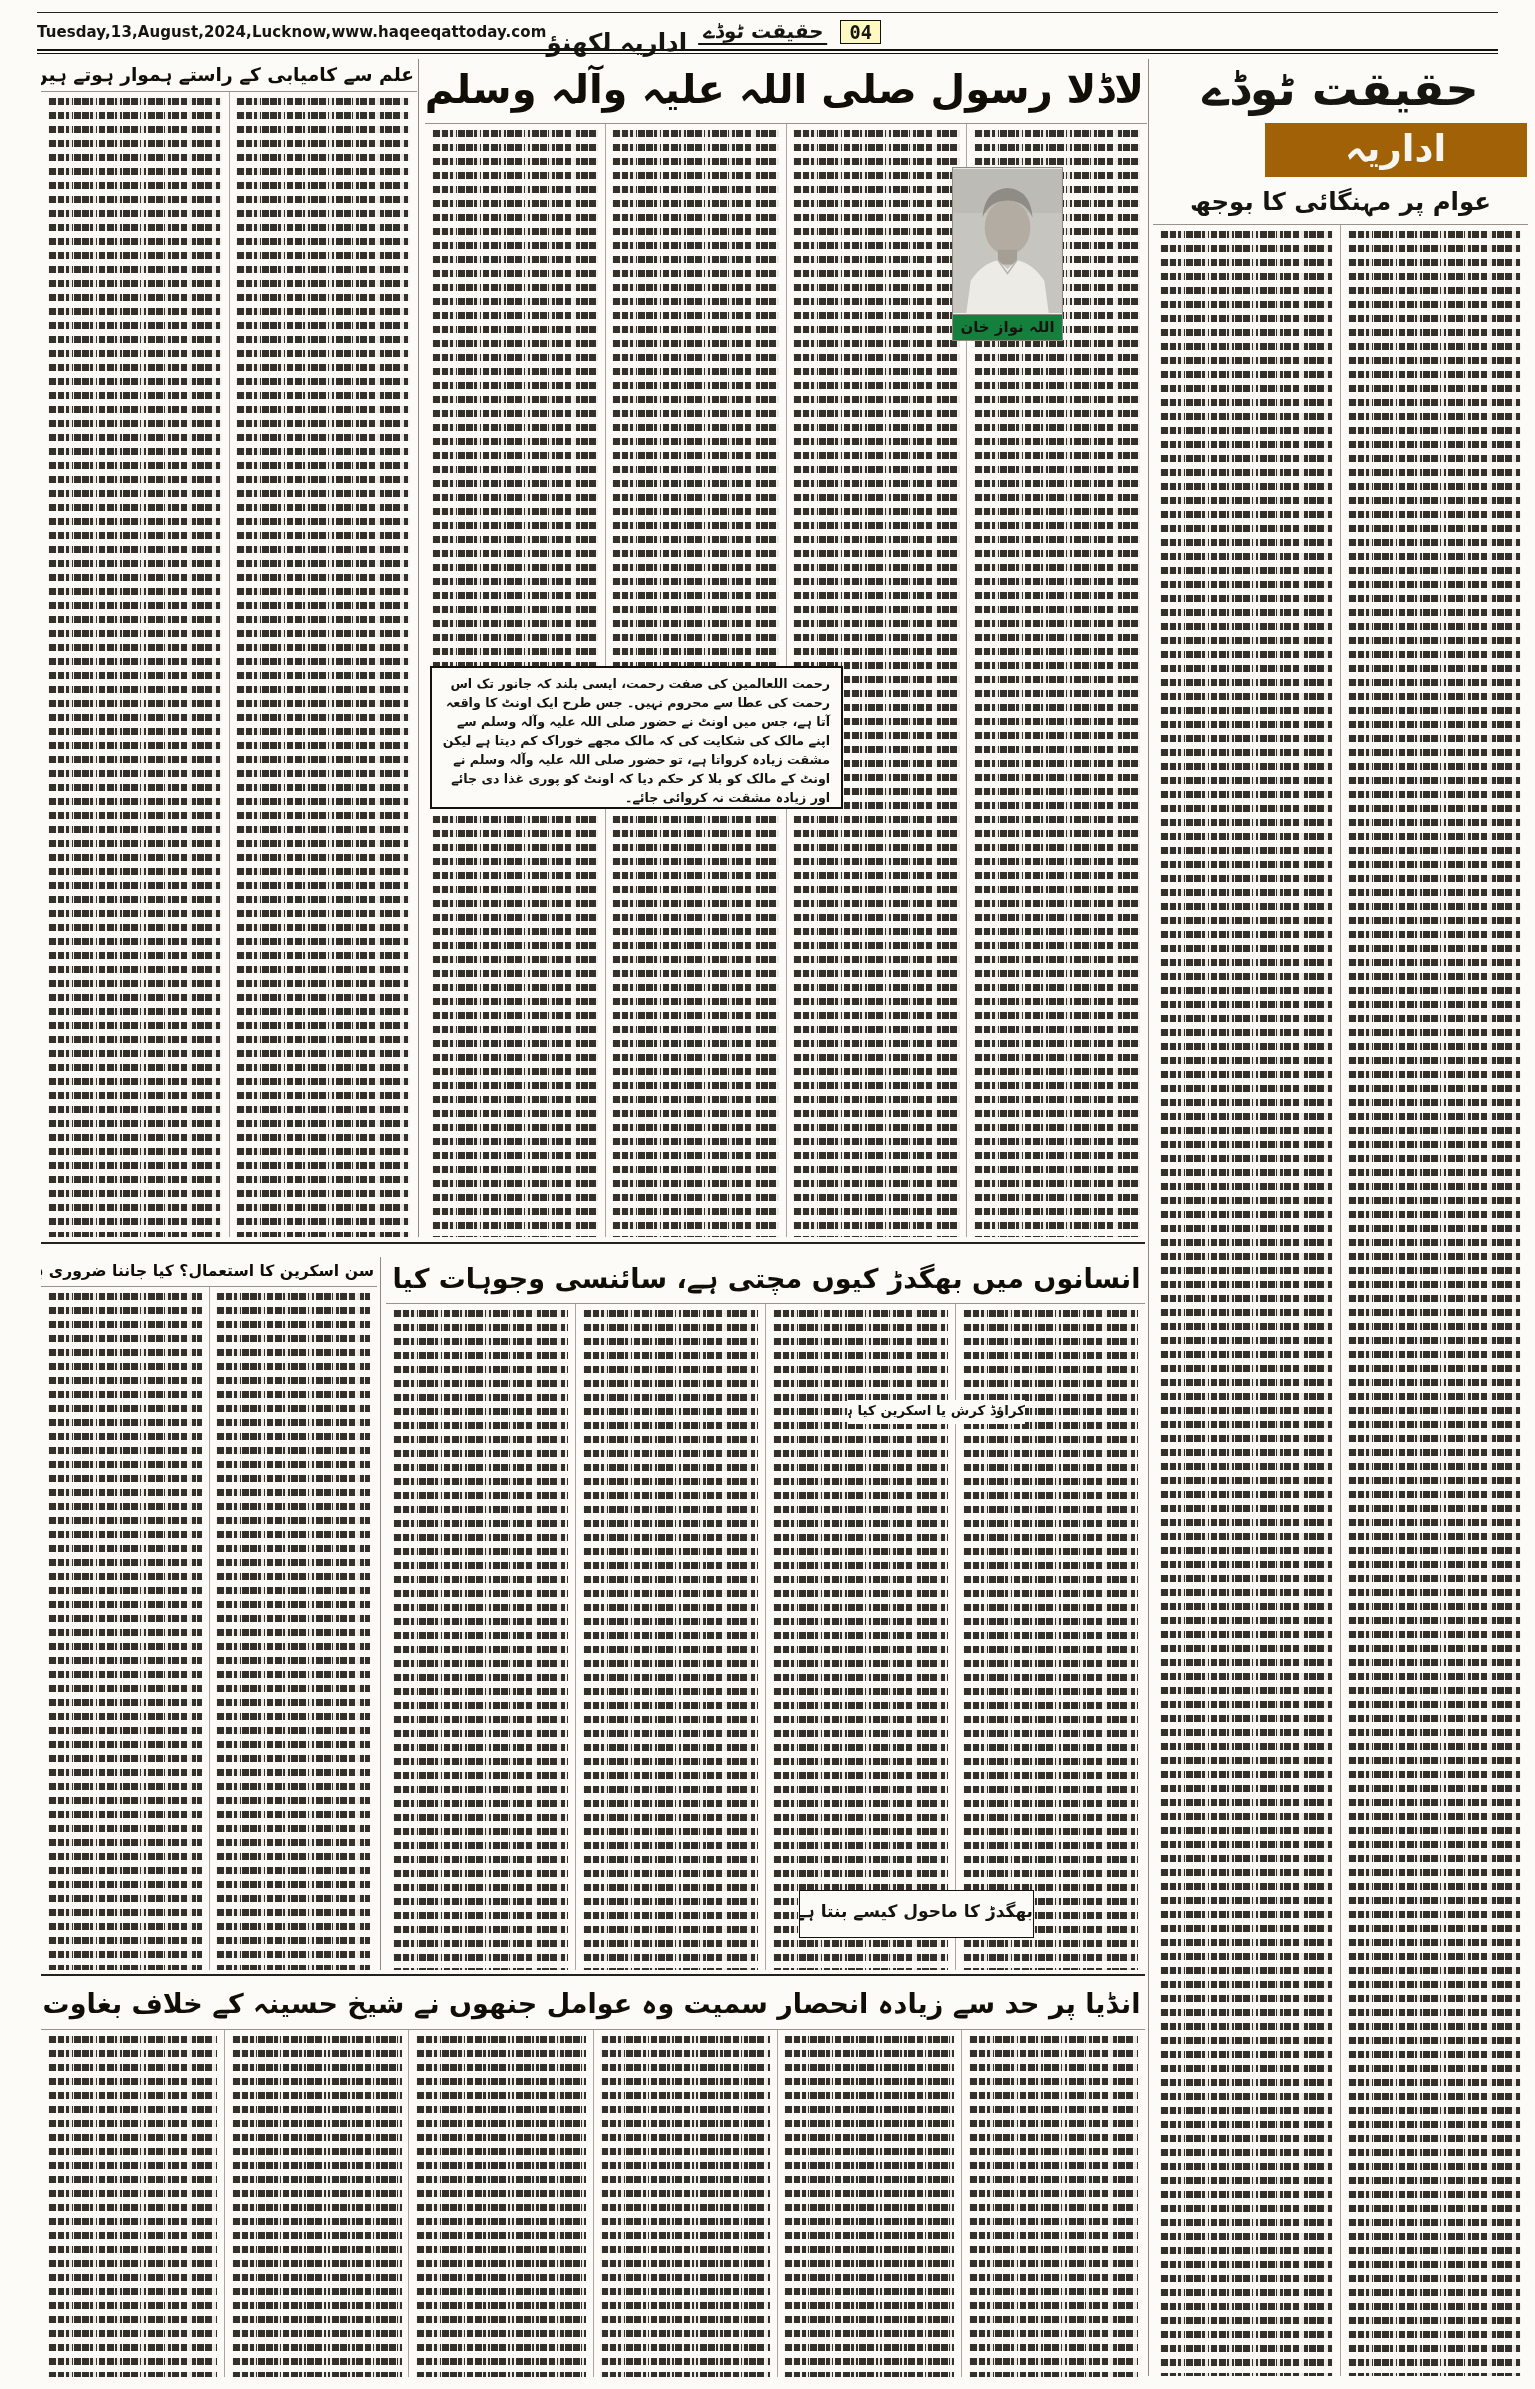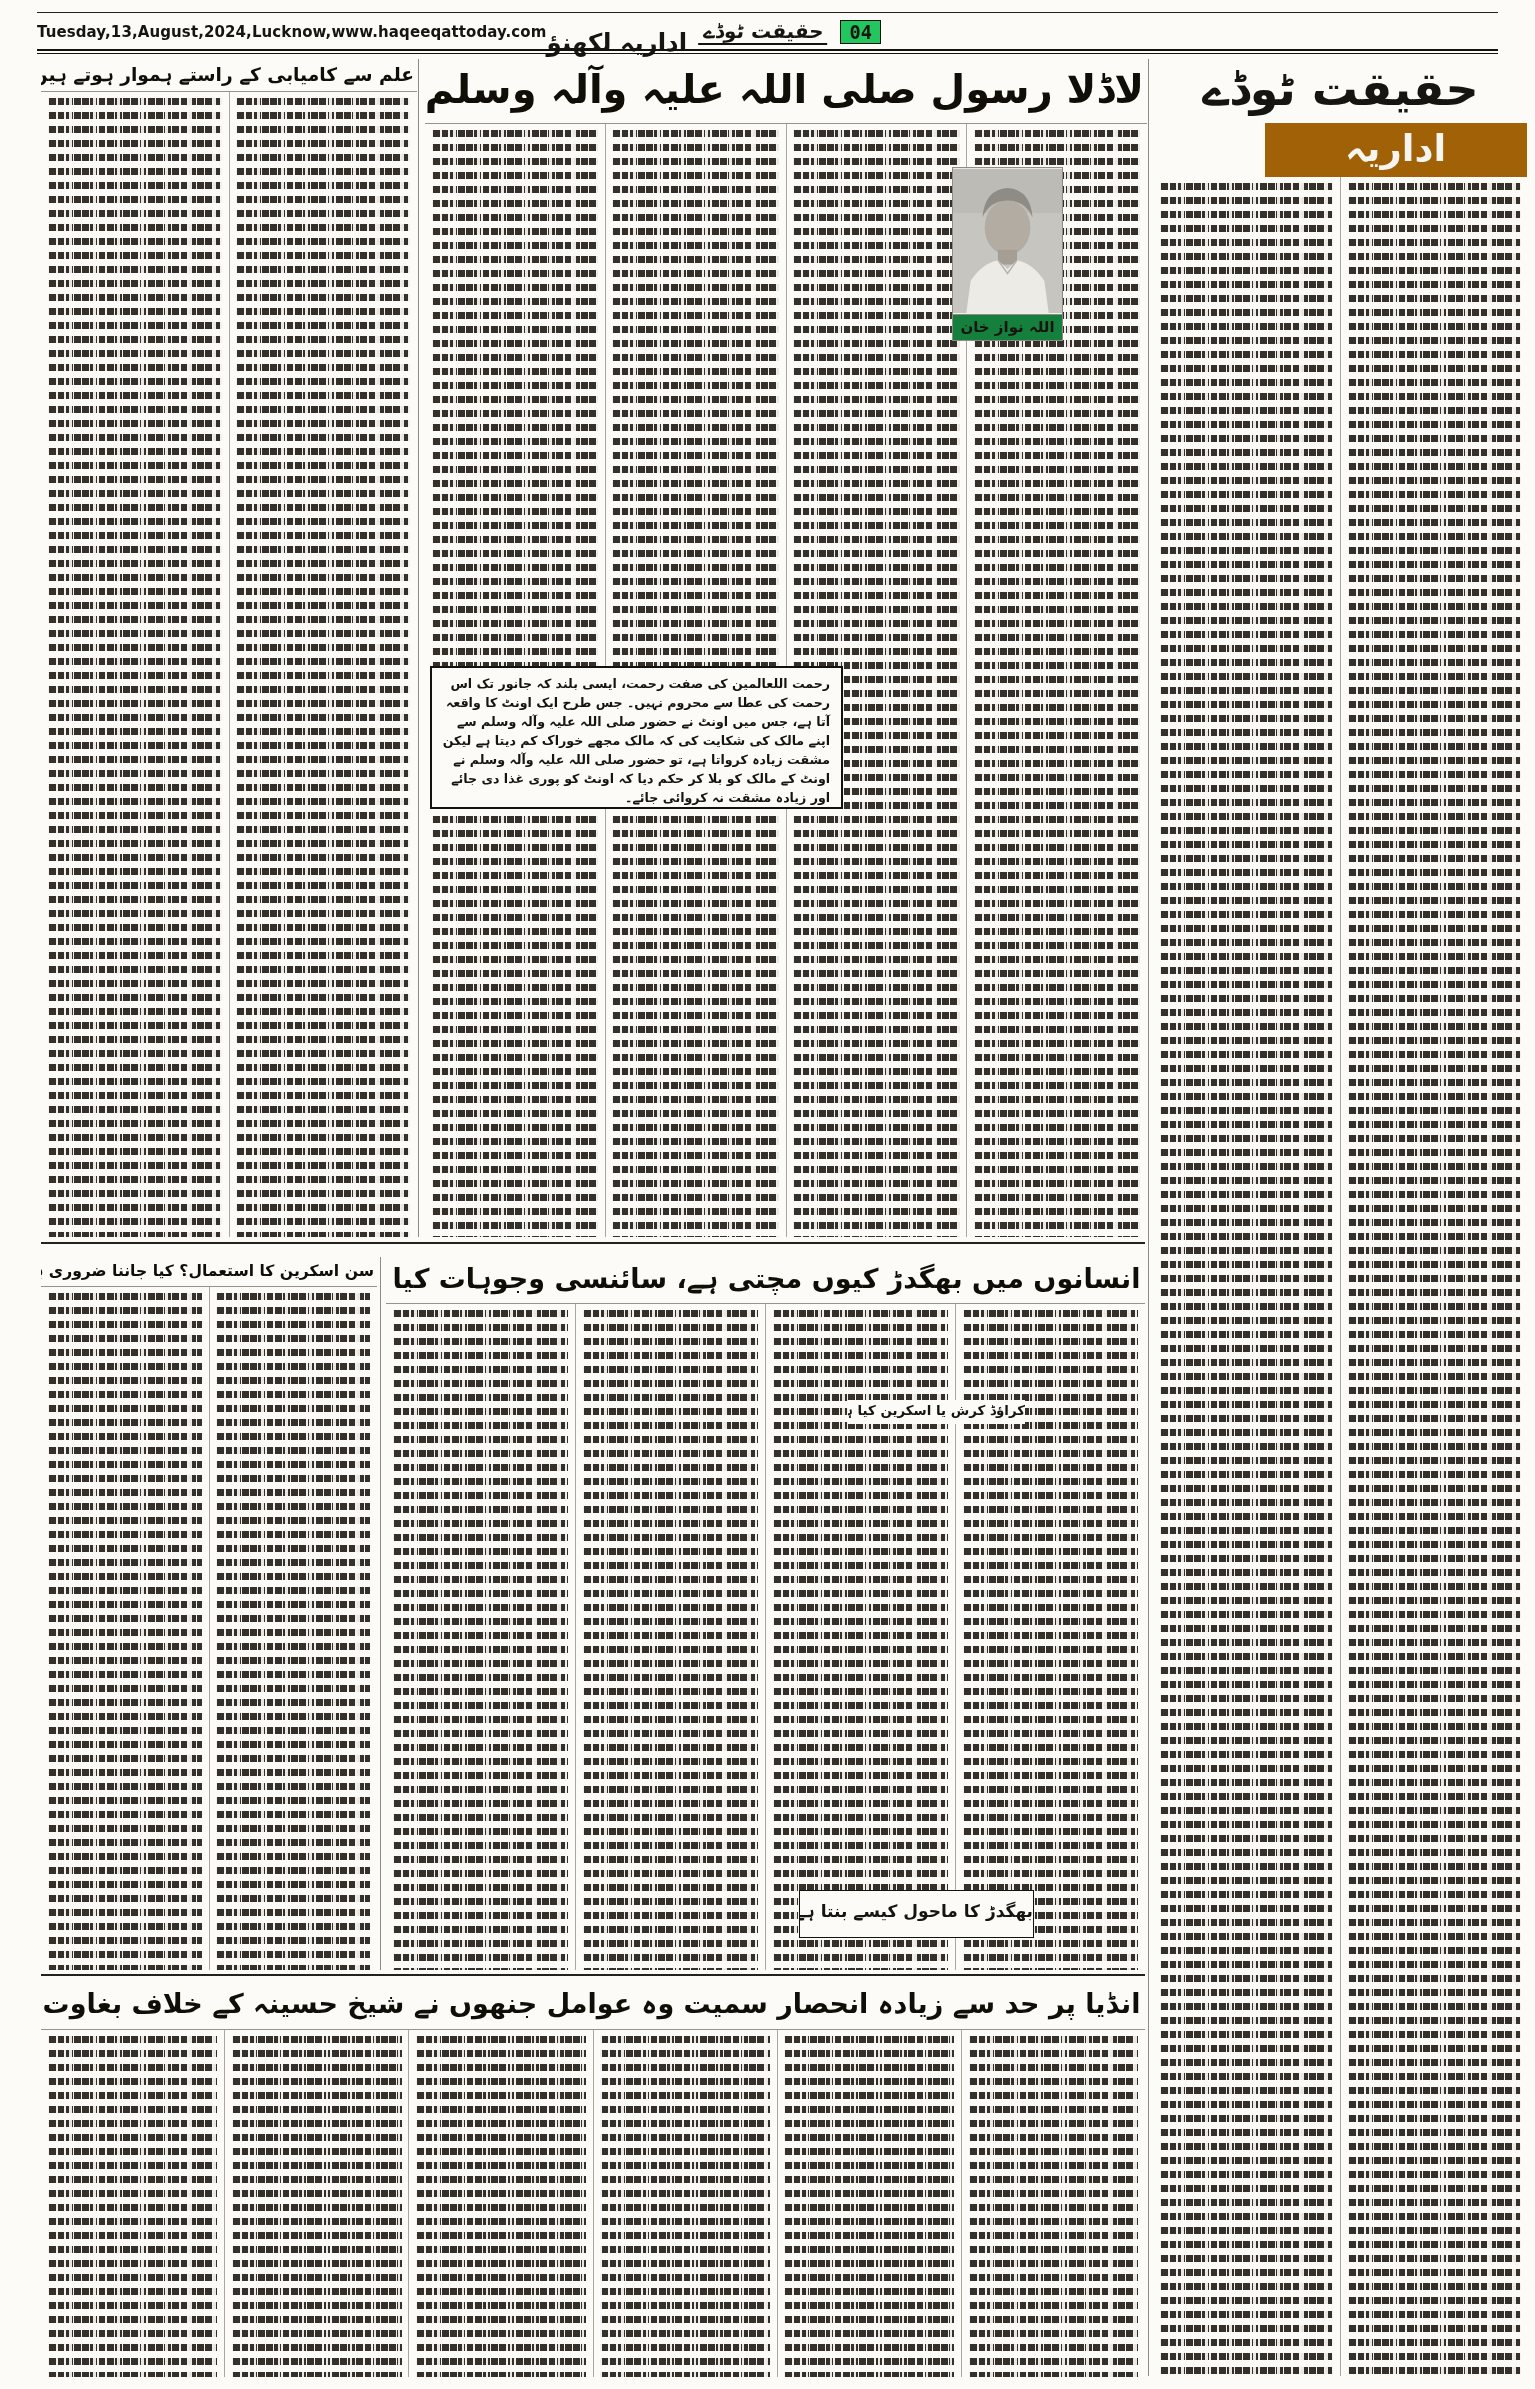--- a/index.html
+++ b/index.html
@@ -11,21 +11,21 @@
   
   .hdr { position:absolute; left:37px; top:12px; width:1461px; height:39px;
          border-top:0.7px solid #24221c; display:flex; 
          align-items:center; }
   .hdr-date { font-size:15px; font-weight:bold; letter-spacing:0.1px; }
   .hdr-right { display:flex; align-items:center; gap:12px; }
   .hdr-section { font-size:24.5px; font-weight:bold;margin-top:20px; }
   .hdr-logo { font-size:20px; font-weight:bold; transform:skewX(-4deg); padding:0 4.5px;
               border-bottom:2.2px solid #14120c; }
   .hdr-page { font-size:18.6px; font-weight:bold; border:1.5px solid #14120c;
-              background:#22c55e; padding:0.7px 8.2px; font-family:"DejaVu Sans Mono",monospace; }
+              background:#fef9c3; padding:0.7px 8.2px; font-family:"DejaVu Sans Mono",monospace; }
   .rule-double { position:absolute; left:37px; top:49px; width:1461px; height:5.2px;
                  border-top:2.2px solid #14120c; border-bottom:0.7px solid #14120c; }
 
   
   .art { position:absolute; display:flex; flex-direction:column; }
   .hl  { flex:0 0 auto; font-weight:bold; color:#100e07; text-align:right;
          white-space:nowrap; overflow:hidden; padding:4.5px 3px 6.7px;
          border-bottom:0.7px solid #97938b; }
   .hl-right { text-align:right; }
   .cols { flex:1; display:flex; min-height:0; }
@@ -189,20 +189,21 @@
         </div>
       <div class="col">
           <div class="sim"></div>
         </div>
     </div>
   </section>
 
   <section class="art" style="left:1153px;top:59px;width:375px;height:2317px">
     <div class="ed-masthead" dir="rtl">حقیقت ٹوڈے</div>
     <div class="ed-banner" dir="rtl">اداریہ</div>
+    <h2 class="ed-hl" dir="rtl">عوام پر مہنگائی کا بوجھ</h2>
     <div class="cols">
       <div class="col">
           <div class="sim"></div>
         </div>
       <div class="col">
           <div class="sim"></div>
         </div>
     </div>
   </section>
 

